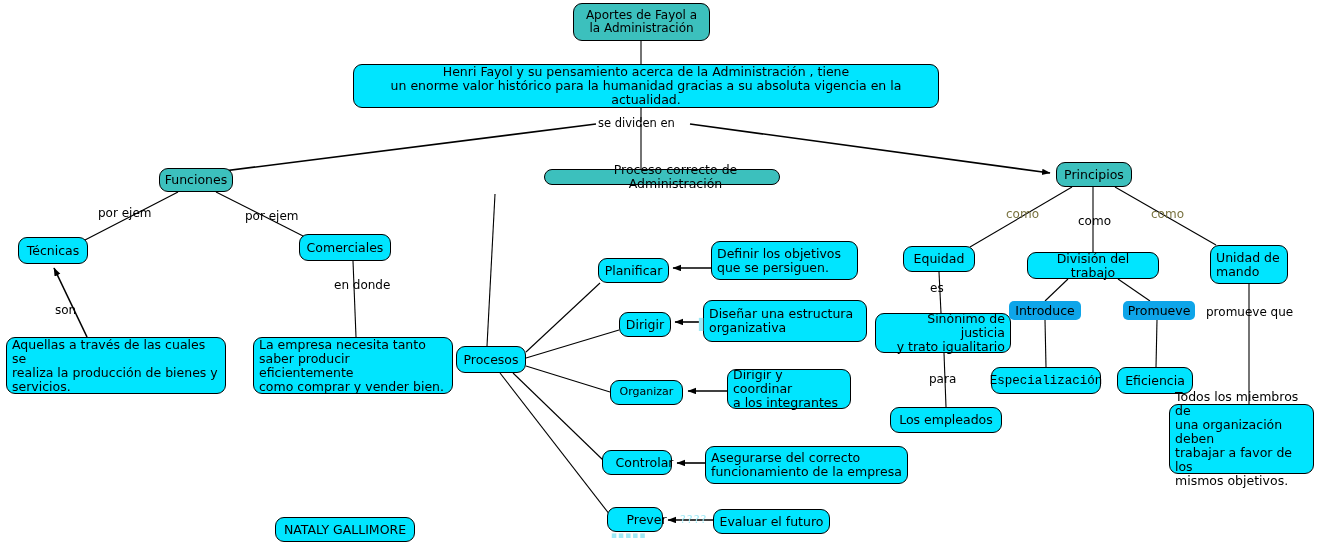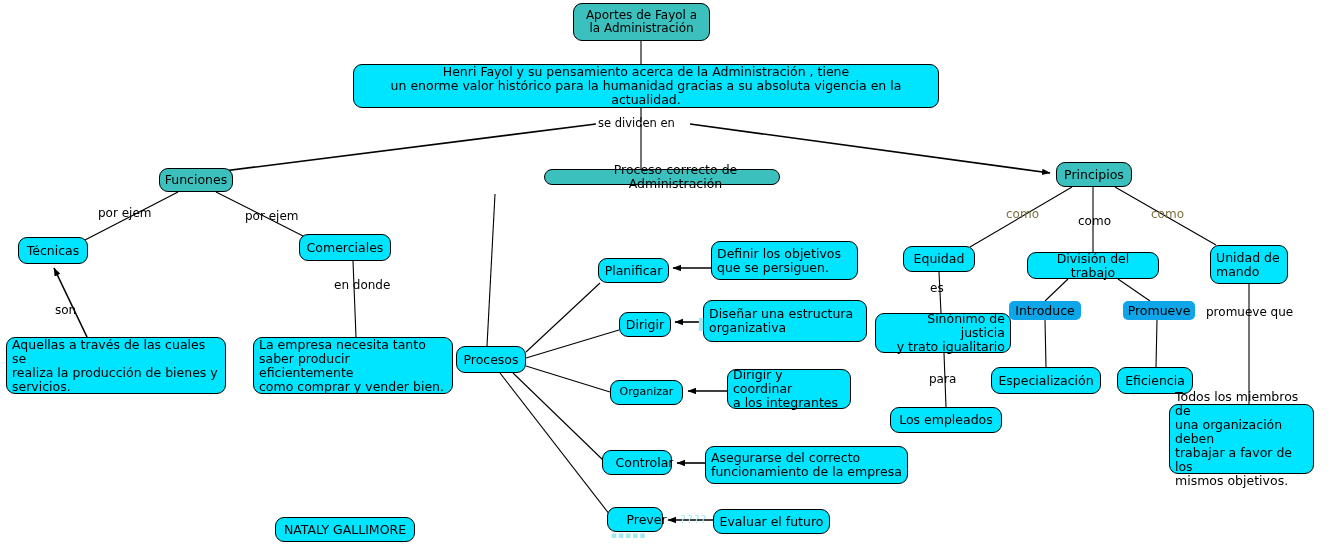--- a/index.html
+++ b/index.html
@@ -94,21 +94,21 @@
       <div class="node " style="left: 713px; top: 509px; width: 117px; height: 25px; font-size: 12.5px;"><span>Evaluar el futuro</span></div>
       <div class="node " style="left: 903px; top: 246px; width: 72px; height: 26px; font-size: 12.5px;"><span>Equidad</span></div>
       <div class="node " style="left: 1027px; top: 252px; width: 132px; height: 27px; font-size: 12.5px;"><span>División del trabajo</span></div>
       <div class="node " style="left: 1210px; top: 245px; width: 78px; height: 39px; font-size: 12.5px; justify-content: flex-start; text-align: left;"><span>Unidad de
 mando</span></div>
       <div class="node " style="left: 875px; top: 313px; width: 136px; height: 40px; font-size: 12.5px; justify-content: flex-start; text-align: right;"><span>Sinónimo de justicia
 y trato igualitario</span></div>
       <div class="node plain" style="left: 1009px; top: 301px; width: 72px; height: 19px; font-size: 12.5px;"><span>Introduce</span></div>
       <div class="node plain" style="left: 1123px; top: 301px; width: 72px; height: 19px; font-size: 12.5px;"><span>Promueve</span></div>
       <div class="node " style="left: 890px; top: 407px; width: 112px; height: 26px; font-size: 12.5px;"><span>Los empleados</span></div>
-      <div class="node " style="left: 991px; top: 367px; width: 110px; height: 27px; font-size: 12.5px;"><span>Especialización</span></div>
+      <div class="node " style="left: 991px; top: 367px; width: 110px; height: 27px; font-size: 12.5px; font-family: Liberation Mono, monospace;"><span>Especialización</span></div>
       <div class="node " style="left: 1117px; top: 367px; width: 76px; height: 27px; font-size: 12.5px;"><span>Eficiencia</span></div>
       <div class="node " style="left: 1169px; top: 404px; width: 145px; height: 70px; font-size: 12.5px; justify-content: flex-start; text-align: left;"><span>Todos los miembros de
 una organización deben
 trabajar a favor de los
 mismos objetivos.</span></div>
       <div class="node " style="left: 275px; top: 517px; width: 140px; height: 25px; font-size: 12.5px;"><span>NATALY GALLIMORE</span></div>
     </div>
   <div id="label-layer">
       <div class="edgelabel" style="left: 598px; top: 116px; font-size: 11.5px;">se dividen en</div>
       <div class="edgelabel" style="left: 98px; top: 206px; font-size: 12px;">por ejem</div>

